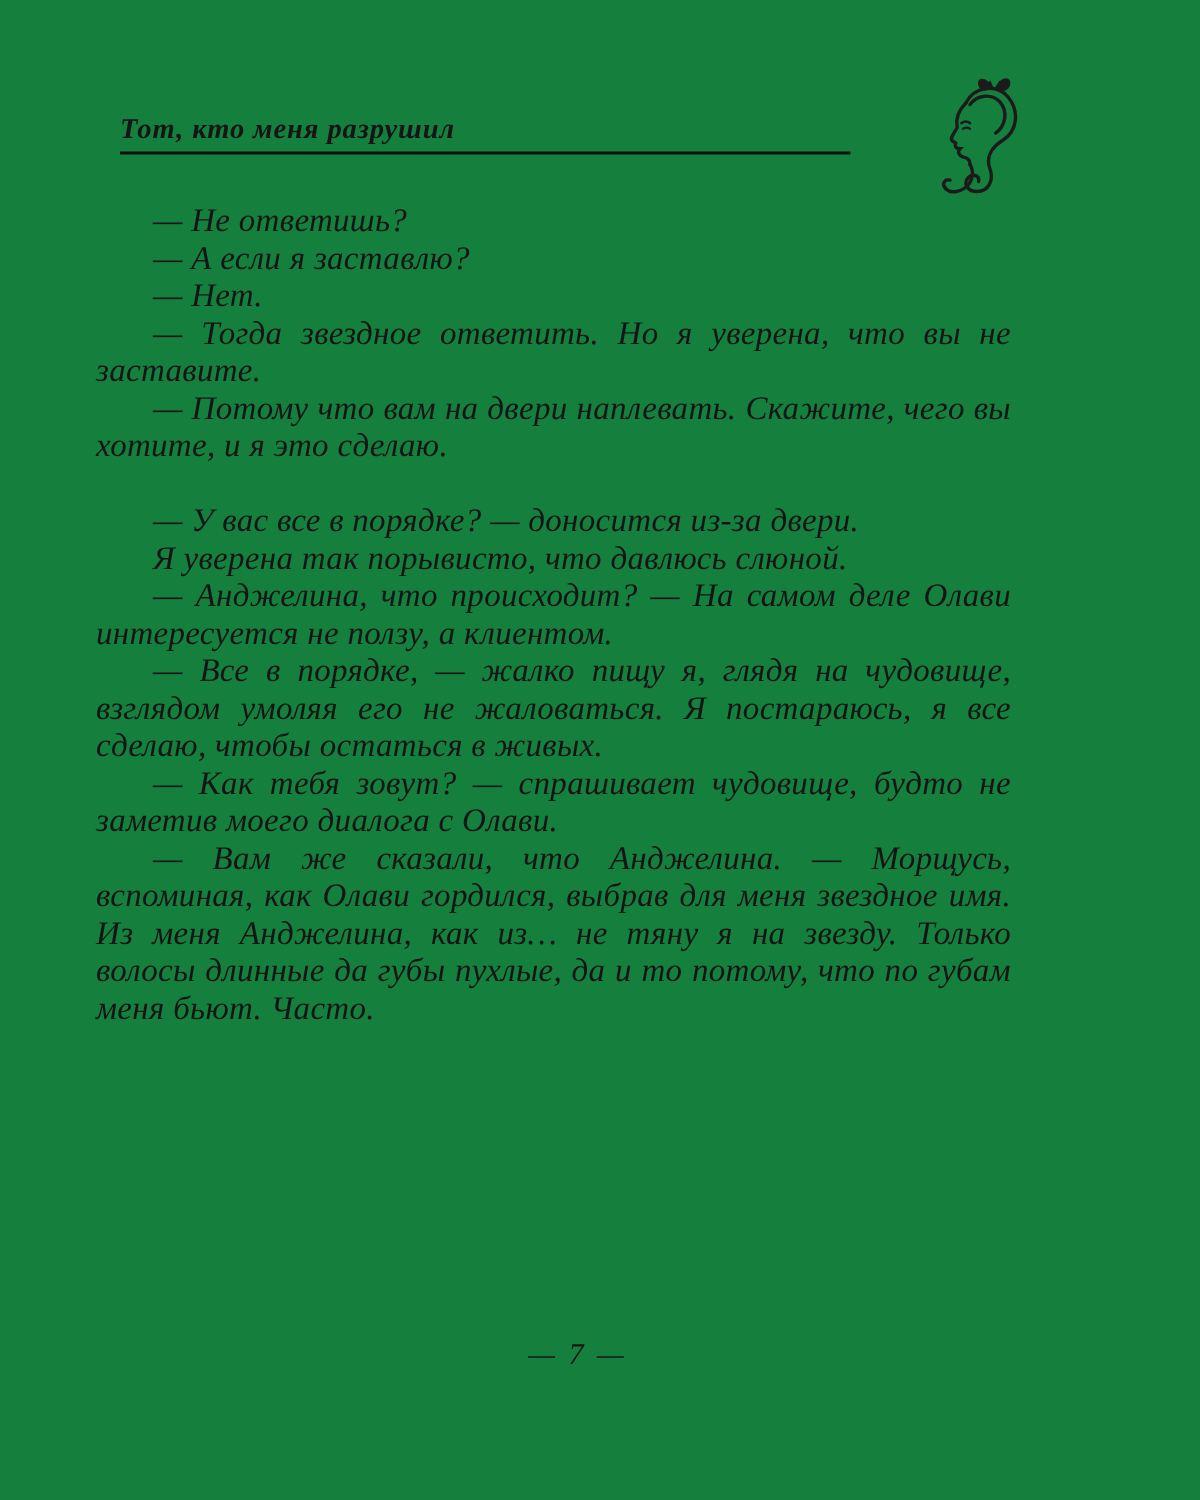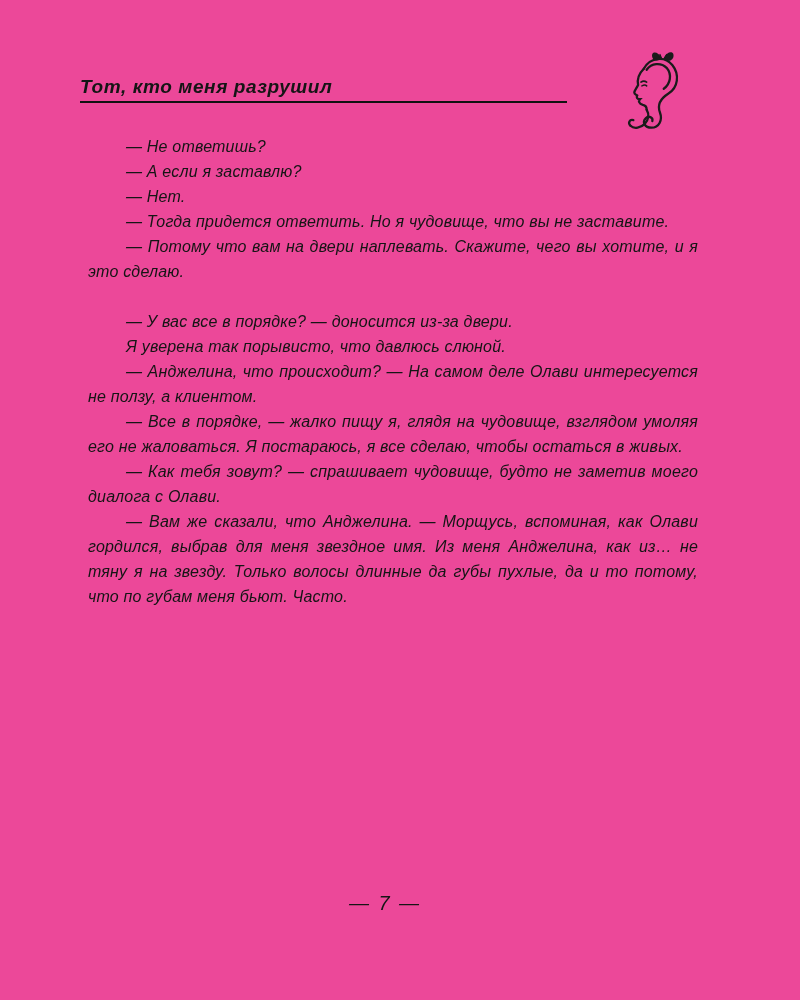--- a/index.html
+++ b/index.html
@@ -4,23 +4,23 @@
 <style>
   html, body {
     margin: 0;
     padding: 0;
     background: #ffffff;
   }
   .page {
     position: relative;
     width: 800px;
     height: 1000px;
-    background: #ec4899;
+    background: #15803d;
     overflow: hidden;
-    font-family: Liberation Sans, sans-serif;
+    font-family: Liberation Serif, serif;
     color: #151515;
   }
   .header-title {
     position: absolute;
     left: 80px;
     top: 76px;
     font-size: 19px;
     font-style: italic;
     font-weight: bold;
     letter-spacing: 0.6px;
@@ -36,25 +36,25 @@
   }
   .decoration {
     position: absolute;
     left: 602px;
     top: 46px;
     width: 95px;
     height: 95px;
   }
   .body-text {
     position: absolute;
-    left: 88px;
+    left: 64px;
     top: 134px;
     width: 610px;
     font-style: italic;
-    font-size: 16px;
+    font-size: 22px;
     line-height: 25px;
     letter-spacing: 0.2px;
     text-align: justify;
   }
   .body-text p {
     margin: 0;
     text-indent: 38px;
   }
   .spacer {
     height: 25px;
@@ -91,21 +91,21 @@
       <path d="M47,25 C52,18 62,17 68,23 C74,30 72,40 65,45"></path>
       <path d="M47,67 C50,72 49,78 45,82 C41,86 34,88 30,84"></path>
       <path d="M30,84 C27,81 29,77 33,78"></path>
     </g>
   </svg>
 
   <div class="body-text">
     <p>— Не ответишь?</p>
     <p>— А если я заставлю?</p>
     <p>— Нет.</p>
-    <p>— Тогда придется ответить. Но я чудовище, что вы не заставите.</p>
+    <p>— Тогда звездное ответить. Но я уверена, что вы не заставите.</p>
     <p>— Потому что вам на двери наплевать. Скажите, чего вы хотите, и я это сделаю.</p>
     <div class="spacer"></div>
     <p>— У вас все в порядке? — доносится из-за двери.</p>
     <p>Я уверена так порывисто, что давлюсь слюной.</p>
     <p>— Анджелина, что происходит? — На самом деле Олави интересуется не ползу, а клиентом.</p>
     <p>— Все в порядке, — жалко пищу я, глядя на чудовище, взглядом умоляя его не жаловаться. Я постараюсь, я все сделаю, чтобы остаться в живых.</p>
     <p>— Как тебя зовут? — спрашивает чудовище, будто не заметив моего диалога с Олави.</p>
     <p>— Вам же сказали, что Анджелина. — Морщусь, вспоминая, как Олави гордился, выбрав для меня звездное имя. Из меня Анджелина, как из… не тяну я на звезду. Только волосы длинные да губы пухлые, да и то потому, что по губам меня бьют. Часто.</p>
   </div>
 

